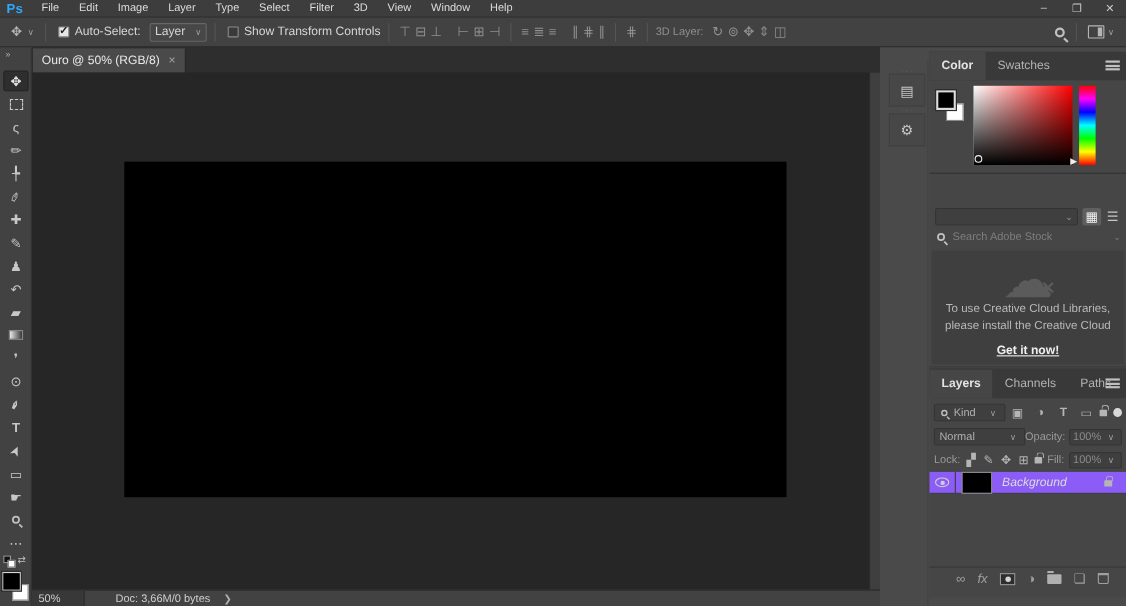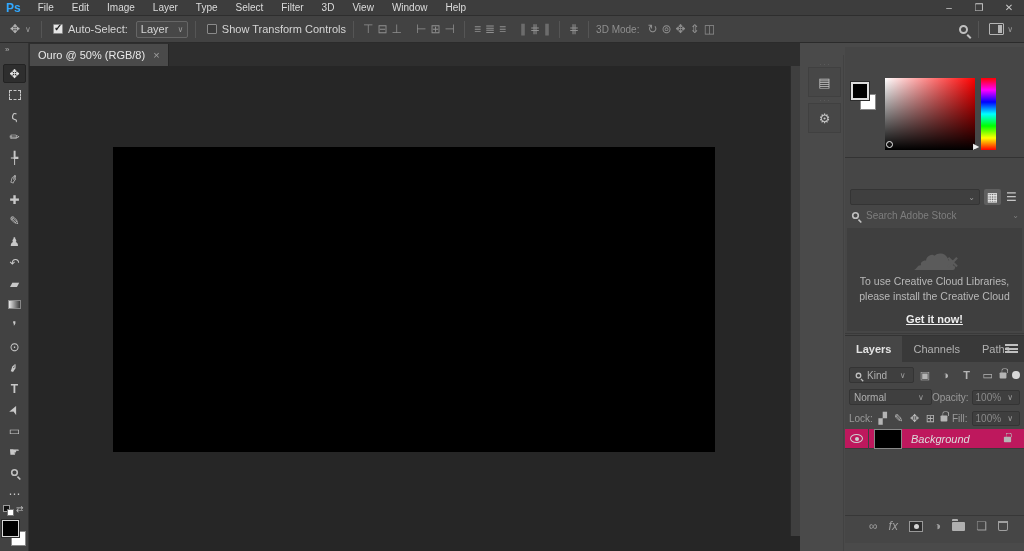--- a/index.html
+++ b/index.html
@@ -152,21 +152,21 @@
   .ficon { color:#b5b5b5; font-size:11px; width:20px; text-align:center; }
   .icon-lock { display:inline-block; width:9px; height:7px; background:#b5b5b5;
         border-radius:1px; position:relative; margin-top:5px; }
   .icon-lock::before { content:""; position:absolute; left:1.5px; top:-5px; width:6px;
         height:5px; border:1.5px solid #b5b5b5; border-bottom:none;
         border-radius:3px 3px 0 0; }
   .icon-eye { display:inline-block; width:13px; height:9px; border:1px solid #cfcfcf;
         border-radius:50%; position:relative; }
   .icon-eye::after { content:""; position:absolute; left:3.5px; top:2px; width:4px;
         height:4px; background:#cfcfcf; border-radius:50%; }
-  .layer-row { background:#be185d; border-bottom:1px solid #3a3a3a; }
+  .layer-row { background:#8b5cf6; border-bottom:1px solid #3a3a3a; }
   .layer-thumb { width:26px; height:18px; background:#000; outline:1px solid #888; }
   .layer-name { font-style:italic; font-size:11px; color:#dcdcdc; }
   .icon-trash { display:inline-block; width:10px; height:10px;
         border:1px solid #a0a0a0; border-top:2px solid #a0a0a0; border-radius:0 0 2px 2px; }
   .icon-folder { display:inline-block; width:13px; height:9px; background:#b0b0b0;
         border-radius:1px; position:relative; }
   .icon-folder::before { content:""; position:absolute; left:0; top:-3px; width:6px;
         height:2px; background:#b0b0b0; border-radius:1px 1px 0 0; }
   .icon-mask { display:inline-block; width:14px; height:11px; background:#2e2e2e;
         border:1px solid #999; position:relative; }
@@ -224,21 +224,21 @@
     <span class="ob-icon ob-dim">≡</span>
     <span class="ob-icon ob-dim">≣</span>
     <span class="ob-icon ob-dim">≡</span>
     <span style="width:10px"></span>
     <span class="ob-icon ob-dim">∥</span>
     <span class="ob-icon ob-dim">⋕</span>
     <span class="ob-icon ob-dim">∥</span>
     <span class="ob-sep"></span>
     <span class="ob-icon ob-dim">⋕</span>
     <span class="ob-sep"></span>
-    <span class="ob-dim" style="font-size:10px">3D Mode:</span>
+    <span class="ob-dim" style="font-size:10px">3D Layer:</span>
     <span class="ob-icon ob-dim" style="margin-left:6px">↻</span>
     <span class="ob-icon ob-dim">⊚</span>
     <span class="ob-icon ob-dim">✥</span>
     <span class="ob-icon ob-dim">⇕</span>
     <span class="ob-icon ob-dim">◫</span>
     <span style="margin-left:auto"></span>
     <span class="icon-mag"></span>
     <span class="ob-sep" style="margin:0 10px"></span>
     <span class="icon-workspace"></span>
     <span class="chev" style="margin-right:8px">∨</span>
@@ -328,35 +328,47 @@
       <span class="f"></span>
     </div>
 
   </div>
 
   <div class="abs docarea">
     <div class="canvas"></div>
   </div>
   <div class="abs vscroll"></div>
 
+  <div class="abs statusbar">
+    <span class="zoom-box">
+      <span>50%</span>
+    </span>
+    <span class="doc-info">Doc: 3,66M/0 bytes</span>
+    <span class="status-chev">❯</span>
+  </div>
 
   <div class="abs rightbg">
     <span class="dock-collapse" style="left:84px">«</span>
     <span class="dock-collapse" style="left:212px">»</span>
     <div class="dockcol">
       <div class="dock-btn" style="top:12px">
           <span>▤</span>
         </div>
       <div class="dock-btn" style="top:48px">
           <span>⚙</span>
         </div>
     </div>
   </div>
 
   <div class="panel" style="top:47px; height:110px">
+    <div class="ptabs">
+      <span class="ptab active">Color</span>
+      <span class="ptab">Swatches</span>
+      <span class="pmenu"></span>
+    </div>
     <div class="abs" style="left:6px; top:35px; width:30px; height:34px">
       <span class="abs" style="left:9px; top:12px; width:16px; height:16px; background:#fff; border:1px solid #888"></span>
       <span class="abs" style="left:0; top:0; width:18px; height:18px; background:#000; border:2px solid #ddd; outline:1px solid #2c2c2c"></span>
     </div>
     <div class="color-field" style="left:40px; top:31px; width:90px; height:72px"></div>
     <span class="color-picker-dot" style="left:41px; top:94px"></span>
     <div class="hue-strip" style="left:136px; top:31px; width:15px; height:72px"></div>
     <span class="hue-arrow" style="left:128px; top:95px">▶</span>
   </div>
 

